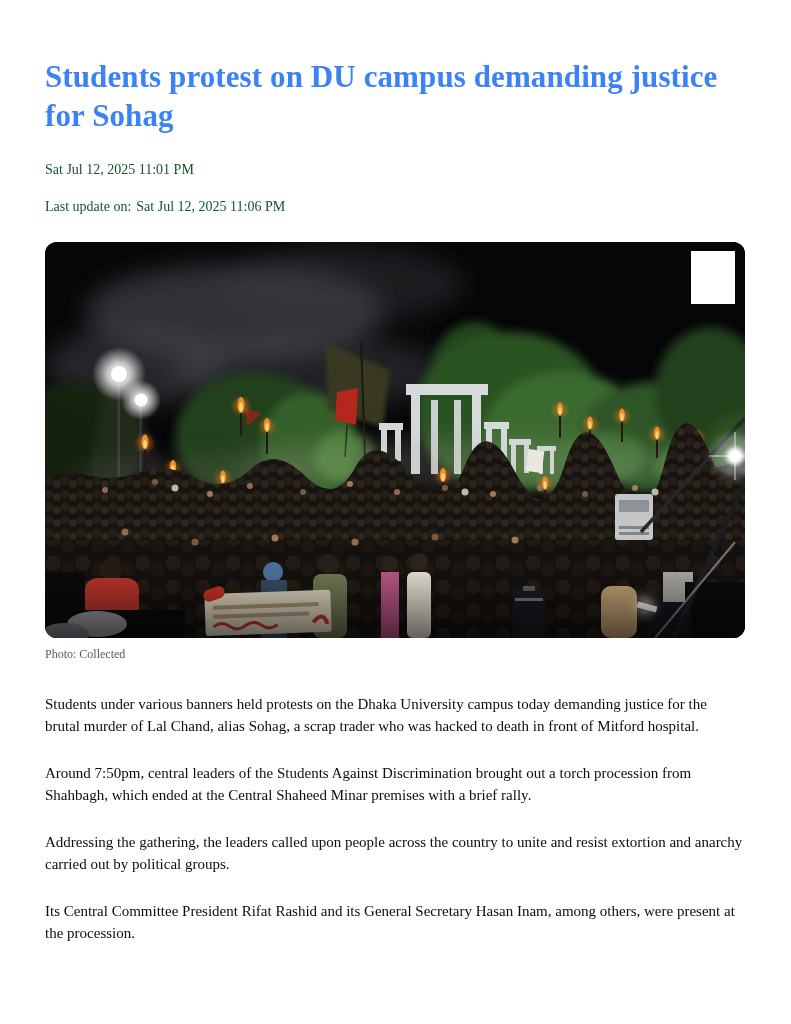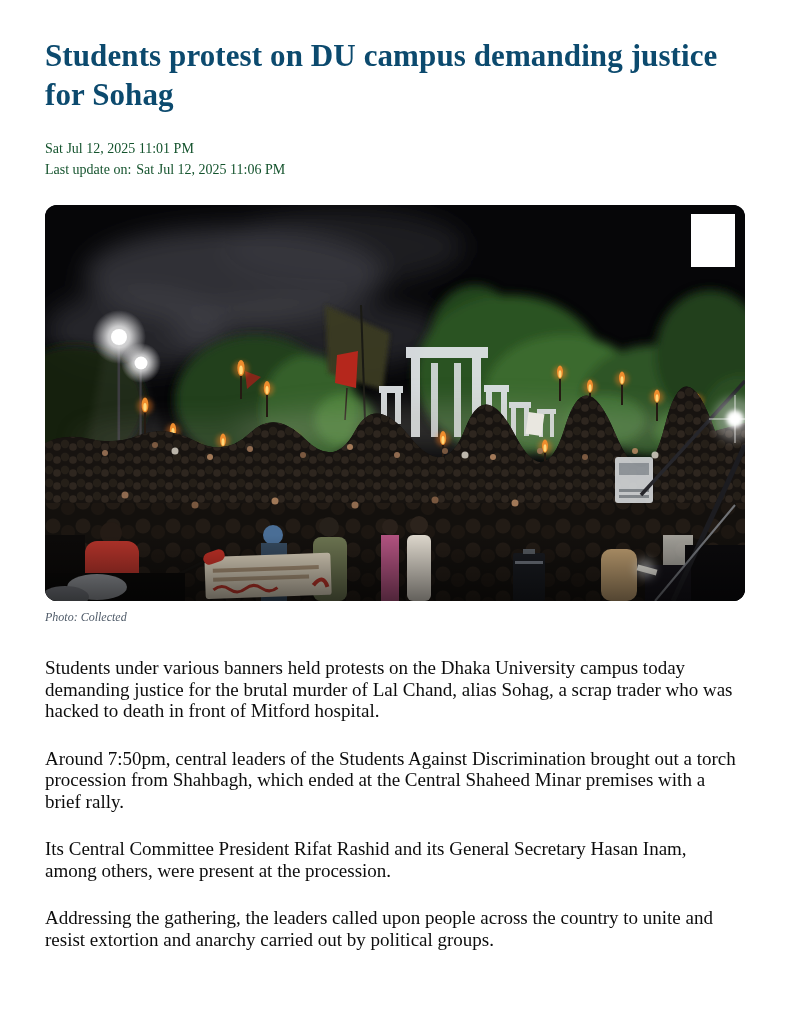--- a/index.html
+++ b/index.html
@@ -6,43 +6,43 @@
   html, body { margin: 0; padding: 0; }
   body {
     width: 791px; min-height: 1024px;
     background: #ffffff;
     color: #0d0d0d;
     font-family: "Liberation Serif", "DejaVu Serif", serif;
   }
   .article { width: 700px; margin-left: 45px; }
 
   h1.title {
-    margin: 0; padding-top: 36px;
+    margin: 0; padding-top: 57px;
     font-size: 31px; line-height: 39px; font-weight: 700;
-    color: #0c4a6e; max-width: 680px; letter-spacing: 0.1px;
+    color: #3b82f6; max-width: 680px; letter-spacing: 0.1px;
   }
 
   .dates { margin-top: 25px; font-size: 14px; line-height: 19px; color: #14532d; }
-  .dates .row2 { margin-top: 2px; }
+  .dates .row2 { margin-top: 18px; }
   .dates .upd-value { margin-left: 5px; }
 
   figure.photo-figure { margin: 26px 0 0 0; }
   .photo {
     position: relative; width: 700px; height: 396px;
     border-radius: 12px; overflow: hidden; background: #050507;
   }
   .photo svg { display: block; width: 700px; height: 396px; }
   figcaption {
-    margin-top: 8px; font-size: 12px; line-height: 16px; color: #4e5a68; font-style: italic;
+    margin-top: 8px; font-size: 12px; line-height: 16px; color: #4e5a68;
   }
 
   .body-text { margin-top: 32px; max-width: 698px; }
   .body-text p {
     margin: 0 0 26px 0;
-    font-size: 19px; line-height: 21.5px; color: #0d0d0d;
+    font-size: 15px; line-height: 21.5px; color: #0d0d0d;
   }
 </style>
 </head>
 <body>
 
 <main class="article">
 
   <h1 class="title">Students protest on DU campus demanding justice for Sohag</h1>
 
   <div class="dates">
@@ -345,17 +345,17 @@
 
         <rect x="646" y="9" width="44" height="53" fill="#ffffff"></rect>
       </svg>
     </div>
     <figcaption>Photo: Collected</figcaption>
   </figure>
 
   <div class="body-text">
     <p>Students under various banners held protests on the Dhaka University campus today demanding justice for the brutal murder of Lal Chand, alias Sohag, a scrap trader who was hacked to death in front of Mitford hospital.</p>
     <p>Around 7:50pm, central leaders of the Students Against Discrimination brought out a torch procession from Shahbagh, which ended at the Central Shaheed Minar premises with a brief rally.</p>
+    <p>Addressing the gathering, the leaders called upon people across the country to unite and resist extortion and anarchy carried out by political groups.</p>
     <p>Its Central Committee President Rifat Rashid and its General Secretary Hasan Inam, among others, were present at the procession.</p>
-    <p>Addressing the gathering, the leaders called upon people across the country to unite and resist extortion and anarchy carried out by political groups.</p>
   </div>
 
 </main>
 
 </body></html>

